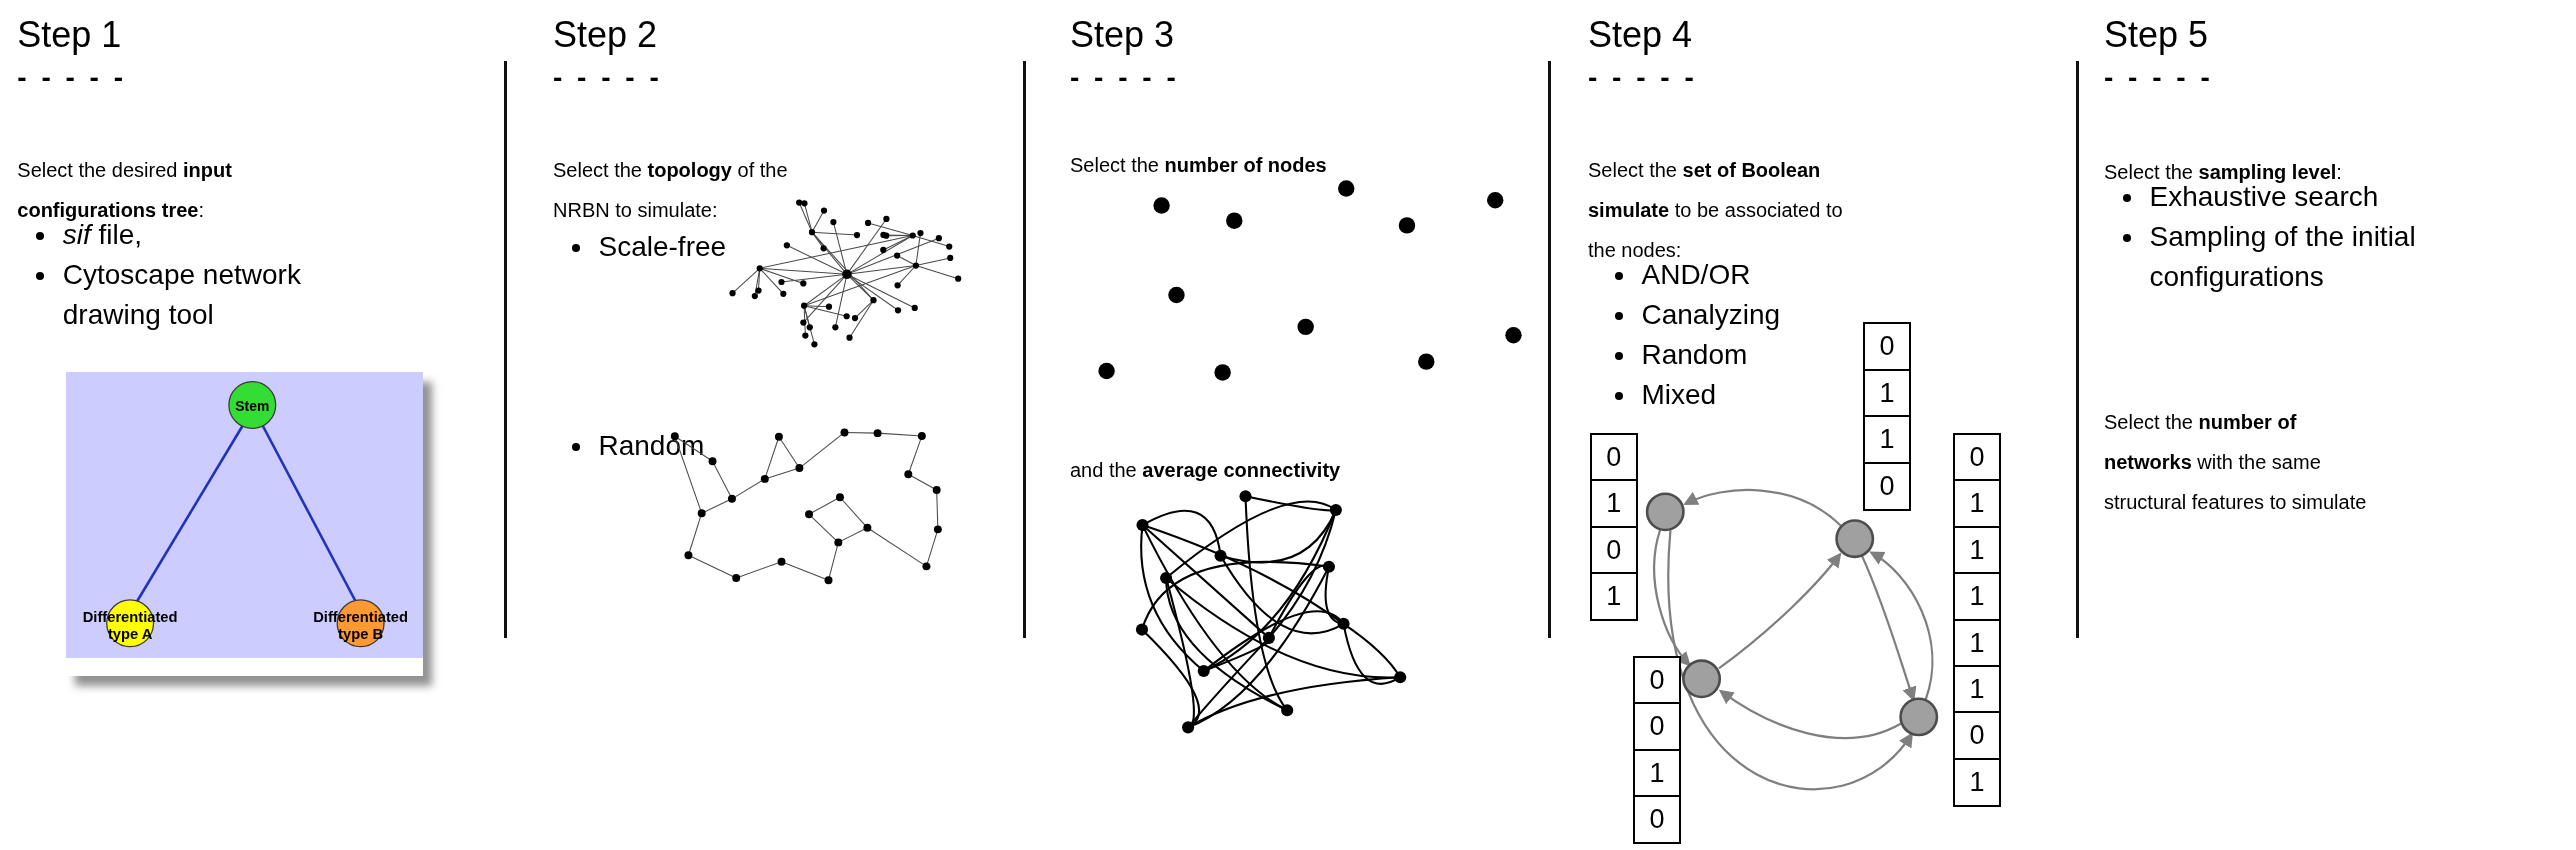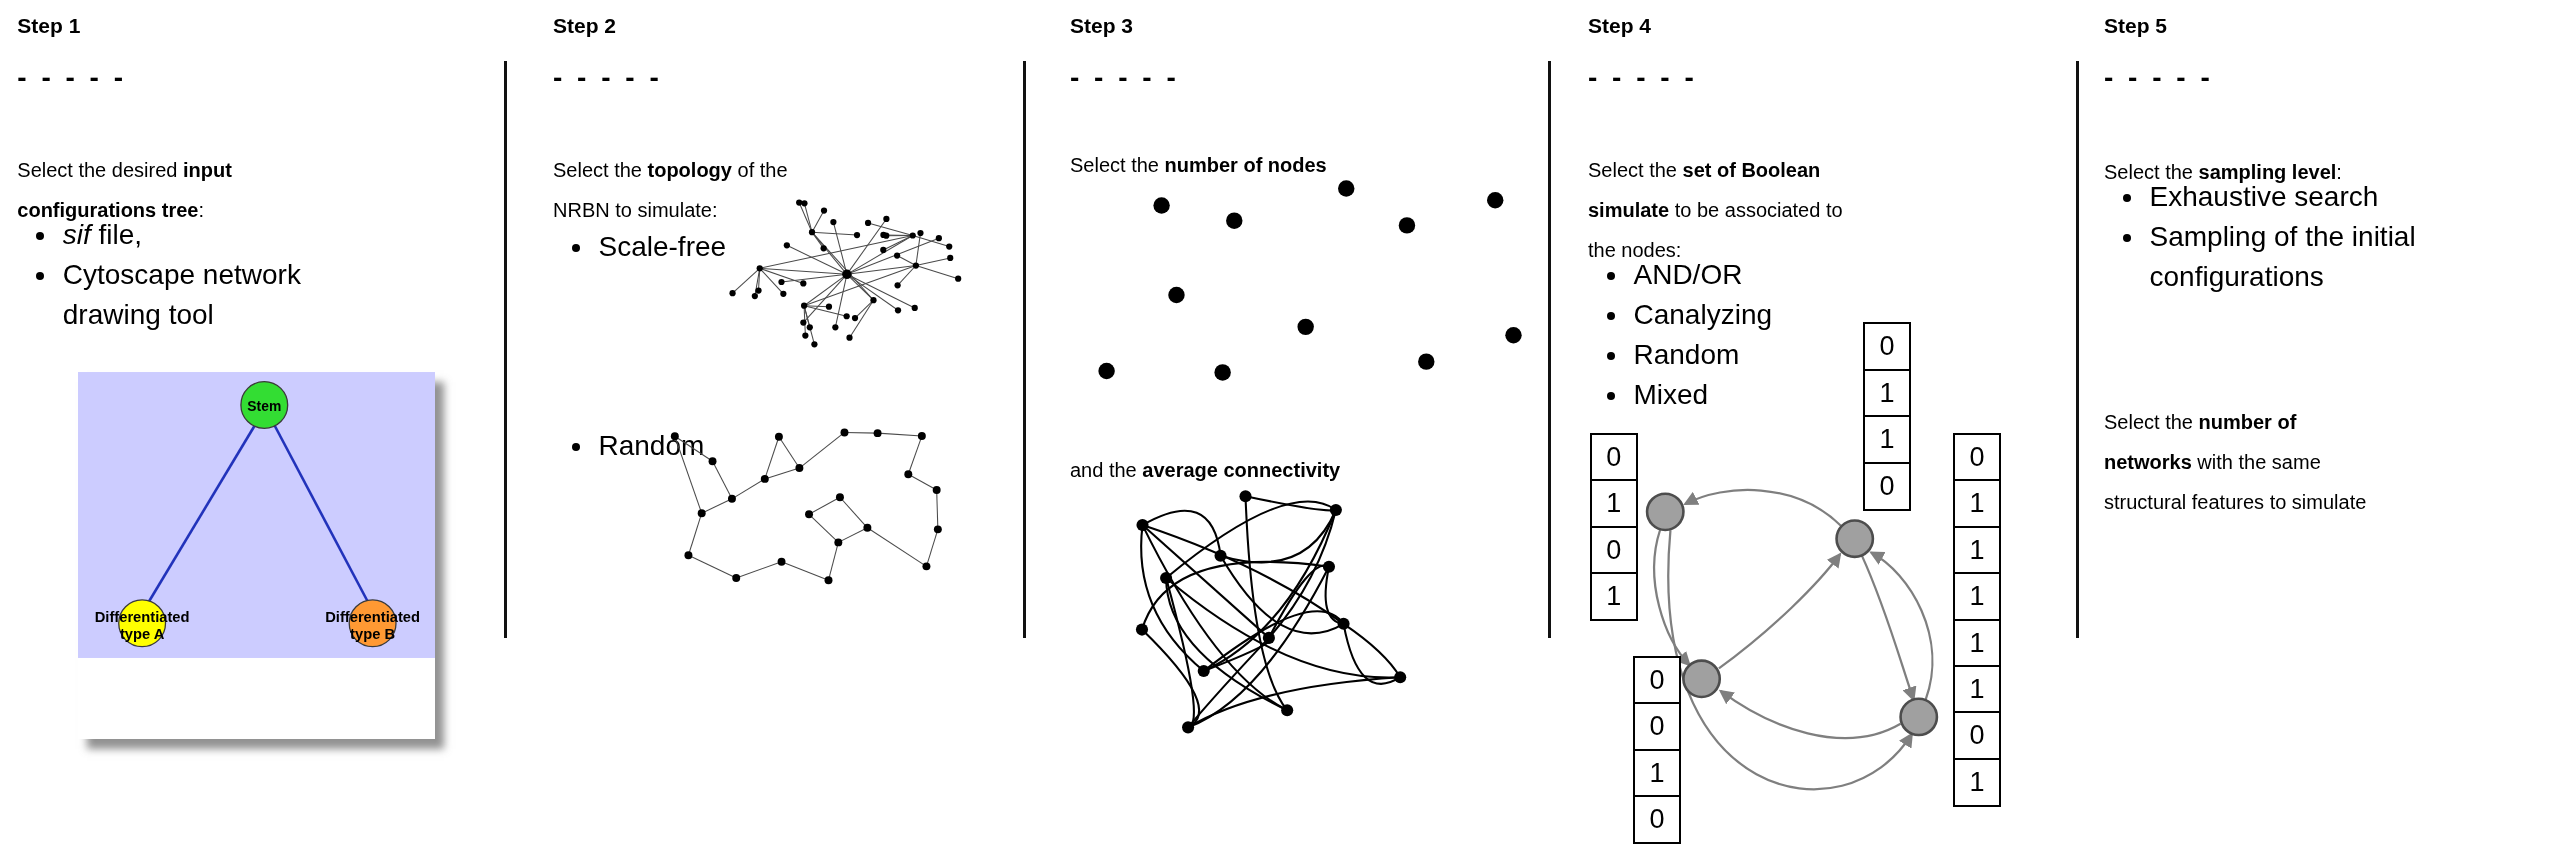--- a/index.html
+++ b/index.html
@@ -3,21 +3,21 @@
 <meta charset="utf-8">
 <style>
   html,body{margin:0;padding:0}
   body{
     width:2576px;height:851px;position:relative;overflow:hidden;
     background:#ffffff;color:#000;
     font-family:"Liberation Sans","DejaVu Sans",sans-serif;
   }
   .sep{position:absolute;top:61px;height:577px;width:2.6px;background:#111}
   .col{position:absolute;top:0;height:851px}
-  .step-title{position:absolute;top:14px;left:0;font-size:21px;font-weight:700;margin:0}
+  .step-title{position:absolute;top:14px;left:0;font-size:36px;font-weight:400;margin:0}
   .dashes{position:absolute;top:62px;left:0;font-size:28px;font-weight:700;letter-spacing:3.5px}
   .rich{position:absolute;font-size:20px;line-height:40px}
   .blist{position:absolute;font-size:28px;line-height:40px;margin:0;padding-left:42px;list-style:disc}
   .blist li{padding-left:3.5px}
   .figwrap{position:absolute}
   svg{display:block}
   svg text{font-family:"Liberation Sans","DejaVu Sans",sans-serif}
   .tree-wrap{box-shadow:8.7px 9.5px 7.8px rgba(110,110,110,.75)}
   #bool-fig{position:absolute;left:0;top:312px;width:485px;height:539px}
   #bool-svg{position:absolute;left:0;top:0;z-index:1}
@@ -37,21 +37,21 @@
 <div class="sep" style="left:2076px"></div>
 
 <section class="col" style="left:17.3px;width:476px">
   <h2 class="step-title">Step 1</h2>
   <div class="dashes">- - - - -</div>
   <p class="rich" style="top:130px;left:0;width:472px">Select the desired <b>input</b><br><b>configurations tree</b>:</p>
   <ul class="blist" style="top:215px;left:0;width:467px">
     <li><i>sif</i> file,</li>
     <li>Cytoscape network<br>drawing tool</li>
   </ul>
-  <div class="figwrap tree-wrap" style="left:61px;top:372px;width:357px;height:367px">
+  <div class="figwrap tree-wrap" style="left:49px;top:372px;width:357px;height:304px">
     <svg width="357" height="286" viewBox="0 0 412 330">
       <rect x="0" y="0" width="412" height="330" fill="#ccccff"></rect>
       <line x1="205" y1="60" x2="80" y2="268" stroke-width="3" stroke="#2233bb"></line>
       <line x1="226" y1="60" x2="336" y2="268" stroke-width="3" stroke="#2233bb"></line>
       <circle cx="215" cy="38" r="27" stroke="#3a3a3a" stroke-width="1.5" fill="#33dd33"></circle>
       <text x="215" y="45" text-anchor="middle" font-size="16" font-weight="bold">Stem</text>
       <circle cx="74" cy="290" r="27" stroke="#3a3a3a" stroke-width="1.5" fill="#ffff00"></circle>
       <circle cx="340" cy="290" r="27" stroke="#3a3a3a" stroke-width="1.5" fill="#ff9933"></circle>
       <text x="74" y="288" text-anchor="middle" font-size="17" font-weight="bold"><tspan x="74" dy="0">Differentiated</tspan><tspan x="74" dy="20">type A</tspan></text>
       <text x="340" y="288" text-anchor="middle" font-size="17" font-weight="bold"><tspan x="340" dy="0">Differentiated</tspan><tspan x="340" dy="20">type B</tspan></text>
@@ -268,21 +268,21 @@
       <circle cx="146.29752545896918" cy="100.28532618912868" r="7" fill="#000000"></circle>
       <circle cx="354.0406761514023" cy="240.82819527364336" r="7" fill="#000000"></circle>
       <circle cx="202.19134812057018" cy="195.3205110700801" r="7" fill="#000000"></circle>
     </svg>
 </section>
 
 <section class="col" style="left:1588px;width:485px">
   <h2 class="step-title">Step 4</h2>
   <div class="dashes">- - - - -</div>
   <p class="rich" style="top:130px;left:0;width:480px">Select the <b>set of Boolean</b><br><b>simulate</b> to be associated to<br>the nodes:</p>
-  <ul class="blist" style="top:255px;left:0;width:346px">
+  <ul class="blist" style="top:255px;left:8px;width:346px">
     <li>AND/OR</li>
     <li>Canalyzing</li>
     <li>Random</li>
     <li>Mixed</li>
   </ul>
   <div id="bool-fig">
     <svg id="bool-svg" width="485" height="539" viewBox="0 0 560 623">
       <defs>
         <marker id="arrowhead" viewBox="0 0 10 10" refX="8.5" refY="5" markerWidth="6.5" markerHeight="6.5" orient="auto">
           <path d="M0,0 L10,5 L0,10 z" fill="#7f7f7f"></path>

